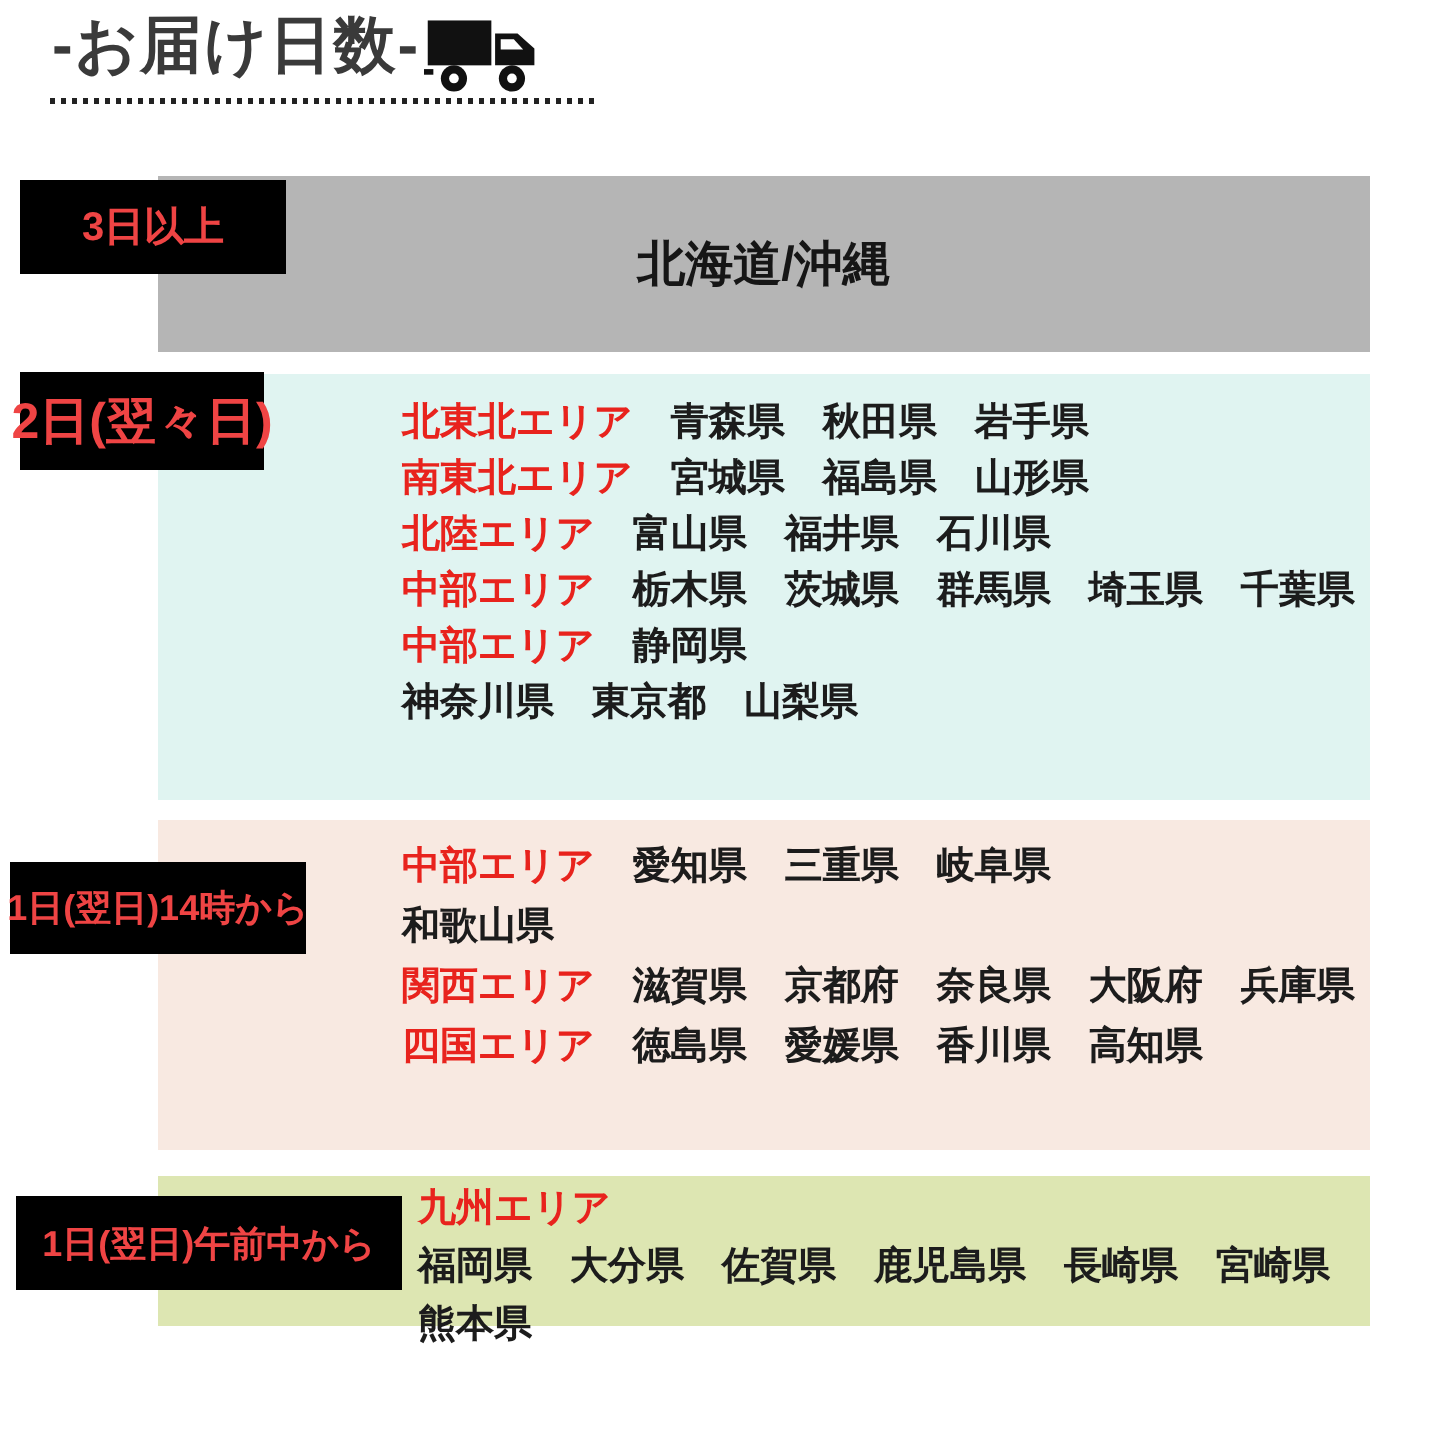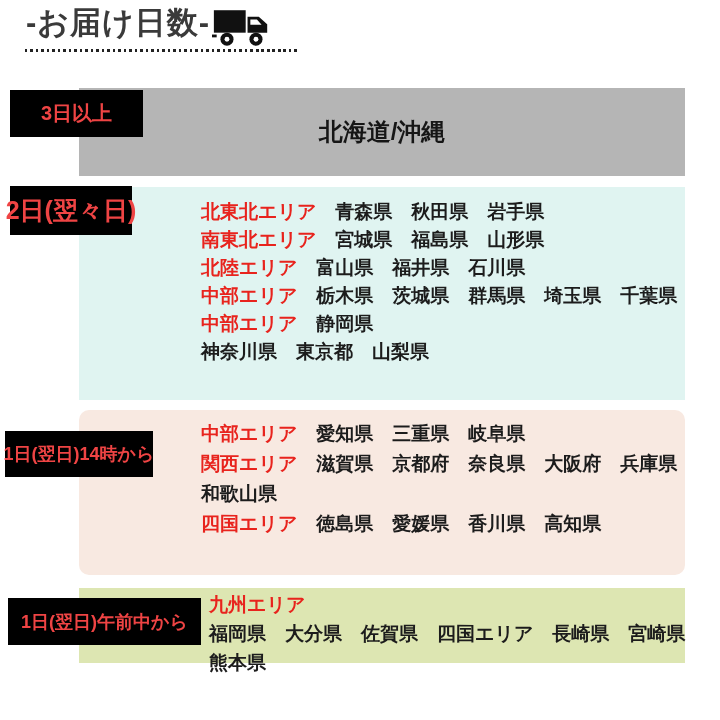--- a/index.html
+++ b/index.html
@@ -19,21 +19,21 @@
   .lb2{left:10px;top:169px;width:122px;height:49px;font-size:25px;}
   .lb3{left:5px;top:414px;width:148px;height:46px;font-size:18px;}
   .lb4{left:8px;top:581px;width:193px;height:47px;font-size:18px;}
 
   
   .box{position:absolute;left:79px;width:606px;z-index:1;}
   .box-gray{top:88px;height:88px;background:var(--gray-box,#b5b5b5);
             display:flex;align-items:center;justify-content:center;}
   .region-center{font-size:24px;font-weight:700;color:#161616;}
   .box-cyan{top:187px;height:213px;background:var(--cyan-box,#e0f4f1);padding:11px 0 0 122px;box-sizing:border-box;}
-  .box-pink{top:410px;height:165px;background:var(--pink-box,#f8e9e1);padding:9px 0 0 122px;box-sizing:border-box;border-radius:10px;}
+  .box-pink{top:410px;height:165px;background:var(--pink-box,#f8e9e1);padding:9px 0 0 122px;box-sizing:border-box;}
   .box-green{top:588px;height:75px;background:var(--green-box,#dde6b2);padding:2px 0 0 130px;box-sizing:border-box;}
 
   .row{font-size:19px;font-weight:700;white-space:pre;color:var(--text,#1c1c1c);}
   .box-cyan .row{line-height:28px;}
   .box-pink .row{line-height:30px;}
   .box-green .row{line-height:29px;}
   .area{color:var(--area-red,#e8231d);}
 </style>
 </head>
 <body>
@@ -69,28 +69,28 @@
         <div class="row"><span class="area">中部エリア</span>　<span>栃木県　茨城県　群馬県　埼玉県　千葉県</span></div>
         <div class="row"><span class="area">中部エリア</span>　<span>静岡県</span></div>
         <div class="row"><span>神奈川県　東京都　山梨県</span></div>
       </div>
   </div>
 
   <div class="label-box lb3">1日(翌日)14時から</div>
   <div class="box box-pink">
     <div class="rows">
         <div class="row"><span class="area">中部エリア</span>　<span>愛知県　三重県　岐阜県</span></div>
+        <div class="row"><span>和歌山県</span></div>
         <div class="row"><span class="area">関西エリア</span>　<span>滋賀県　京都府　奈良県　大阪府　兵庫県</span></div>
-        <div class="row"><span>和歌山県</span></div>
         <div class="row"><span class="area">四国エリア</span>　<span>徳島県　愛媛県　香川県　高知県</span></div>
       </div>
   </div>
 
   <div class="label-box lb4">1日(翌日)午前中から</div>
   <div class="box box-green">
     <div class="rows">
         <div class="row"><span class="area">九州エリア</span></div>
-        <div class="row"><span>福岡県　大分県　佐賀県　四国エリア　長崎県　宮崎県</span></div>
+        <div class="row"><span>福岡県　大分県　佐賀県　鹿児島県　長崎県　宮崎県</span></div>
         <div class="row"><span>熊本県</span></div>
       </div>
   </div>
 
 </div>
 
 </body></html>

